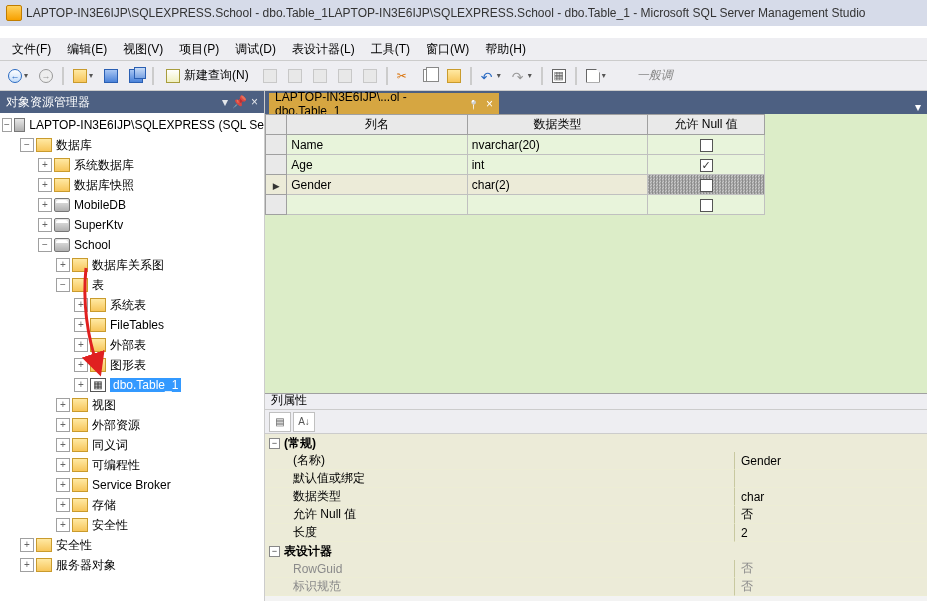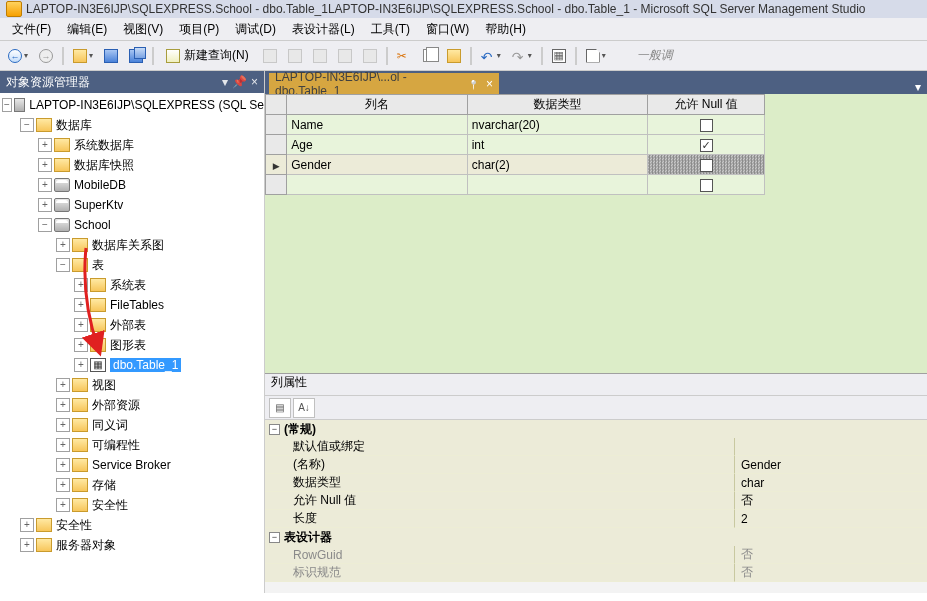--- a/index.html
+++ b/index.html
@@ -1,20 +1,20 @@
 <!DOCTYPE html>
 <html><head>
 <meta charset="utf-8">
 <style>
   * { box-sizing: border-box; margin:0; padding:0; font-family: "Microsoft YaHei", "Segoe UI", Tahoma, sans-serif; font-size:12px; }
   body { width:927px; height:601px; background:#fff; overflow:hidden; }
-  .titlebar { height:18px; background:#D6DBE9; display:flex; align-items:center; padding:0 6px; gap:4px; }
+  .titlebar { height:26px; background:#D6DBE9; display:flex; align-items:center; padding:0 6px; gap:4px; }
   .titlebar .icon-app { width:16px; height:16px; background:linear-gradient(#ffd25e,#f7a000); border:1px solid #c07d00; border-radius:2px; }
   .titlebar .title { color:#333; white-space:nowrap; overflow:hidden; }
-  .menubar { height:23px; background:#EEEEF2; display:flex; align-items:center; padding:0 4px; gap:0; border-bottom:1px solid #ccc; }
+  .menubar { height:23px; background:#EEEEF2; display:flex; align-items:center; padding:0 4px; gap:0; border-bottom:1px solid #ccc;margin-top:12px; }
   .menubar .mi { padding:3px 8px; cursor:default; }
   .toolbar { height:30px; background:#EEEEF2; display:flex; align-items:center; padding:0 4px; gap:3px; border-bottom:1px solid #ccc; }
   .tbtn { height:22px; min-width:22px; display:flex; align-items:center; justify-content:center; padding:0 3px; border:1px solid transparent; cursor:default; }
   .tbtn.sep { width:1px; min-width:1px; height:18px; background:#ccc; margin:0 2px; padding:0; }
   .tbtn.txt { padding:0 6px; gap:4px; }
   .dd::after { content:"▾"; font-size:8px; margin-left:2px; color:#555; }
   .ic { width:14px; height:14px; display:inline-block; }
   .ic-back{ border-radius:50%; border:1px solid #2a6ac2; background:linear-gradient(#fff,#c4ddfa);}
   .ic-back::before{content:"←";font-size:9px;color:#2a6ac2;display:block;text-align:center;line-height:12px;}
   .ic-fwd{ border-radius:50%; border:1px solid #999; background:#eee;}
@@ -57,37 +57,37 @@
   .nic-db{background:linear-gradient(#e8e8e8,#b0b0b0);border-radius:2px; border:1px solid #777;position:relative;}
   .nic-db::before{content:"";position:absolute;left:1px;top:1px;width:calc(100% - 2px);height:3px;background:#fff;border-radius:4px 4px 0 0;}
   .nic-server{background:linear-gradient(#e8e8e8,#b0b0b0);border:1px solid #777;}
   .nic-table{background:#fff;border:1px solid #555;}
   .nic-table::before{content:"▦";font-size:10px;color:#333;display:block;text-align:center;line-height:11px;}
   .tree .sel { background:#3399FF; color:#fff; padding:0 3px; }
   .arrow-ann { position:absolute; left:76px; top:150px; pointer-events:none; }
 
   .editor { flex:1; display:flex; flex-direction:column; background:#DCEDC8; overflow:hidden; }
   .tabstrip { height:23px; background:#4D6082; display:flex; align-items:flex-end; padding:2px 0 0 4px; gap:0; }
-  .tab { background:#D6A641; color:#404040; height:21px; display:flex; align-items:center; padding:0 6px; gap:6px; font-size:12px; max-width:230px; }
+  .tab { background:#D6A641; color:#000000; height:21px; display:flex; align-items:center; padding:0 6px; gap:6px; font-size:12px; max-width:230px; }
   .tab .close::before{content:"×";font-size:12px;color:#fff;cursor:default;}
   .tab .pin::before{content:"📍";font-size:9px;filter:grayscale(1) brightness(2);}
   .grid-wrap { background:#DCEDC8; padding:0; }
   table.designer { border-collapse:collapse; width:500px; background:#fff;padding-left:8px; }
   table.designer th{ background:#E9E9E9; border:1px solid #A0A0A0; height:20px; font-weight:normal; padding:0 4px;}
   table.designer td{ border:1px solid #C0C0C0; height:20px; padding:0 4px; background:#E8F4DB;}
   table.designer td.rowhdr{ width:20px; background:#E9E9E9; border:1px solid #A0A0A0; text-align:center;}
   table.designer tr.active td{ background:#ECEBD8; }
   table.designer tr.active td.rowhdr::before{ content:"▶"; font-size:9px; color:#333; }
   table.designer tr.activechk td.chkcell{ background:repeating-conic-gradient(#888 0% 25%, #ccc 0% 50%) 50% / 3px 3px; }
   .chk{ width:13px;height:13px;border:1px solid #555;background:#fff;display:inline-block;vertical-align:middle;}
   .chk.on::before{content:"✓";font-size:11px;color:#333;display:block;text-align:center;line-height:11px;}
 
   .grid-spacer { flex:1; background:#DCEDC8; }
   .props { border-top:1px solid #A0A0A0; background:#F3F3F3; display:flex; flex-direction:column; height:220px; }
-  .props .phead{ background:#EEEEF2; height:22px; display:flex; align-items:flex-start; padding:0 6px; border-bottom:1px solid #ccc;}
+  .props .phead{ background:#EEEEF2; height:16px; display:flex; align-items:flex-end; padding:0 6px; border-bottom:1px solid #ccc;}
   .props .ptool{ height:24px; background:#EEEEF2; display:flex; align-items:center; padding:0 4px; gap:2px; border-bottom:1px solid #ccc;}
   .ptb{width:22px;height:20px;border:1px solid #C0C0C0;background:#fff;display:flex;align-items:center;justify-content:center;font-size:10px;color:#555;}
   .ptb.blank{border:1px solid transparent;background:transparent;}
   .pgrid{ flex:1; overflow:hidden; }
   .pgrid .cat{ display:flex; align-items:center; height:18px; background:#ECEBD8; padding-left:4px; gap:4px;}
   .pgrid .cat .cexp{width:11px;height:11px;border:1px solid #888;background:#fff;font-size:9px;text-align:center;line-height:9px;color:#333;}
   .pgrid .cat b{font-weight:bold;}
   .prow{display:flex;height:18px;}
   .prow .pname{width:470px;padding-left:28px;background:#ECEBD8;border-right:1px solid #C8C8A0;border-bottom:1px solid #EDEDD5;display:flex;align-items:center;}
   .prow .pname.dim{color:#8a8a8a;}
@@ -430,26 +430,26 @@
         <div class="ptb">▤</div>
         <div class="ptb">A↓</div>
         <div class="ptb blank"></div>
       </div>
       <div class="pgrid">
         <div class="cat">
             <span class="cexp">−</span>
             <b>(常规)</b>
           </div>
         <div class="prow">
+            <div class="pname">(名称)</div>
+            <div class="pval">Gender</div>
+          </div>
+        <div class="prow">
             <div class="pname">默认值或绑定</div>
             <div class="pval"></div>
-          </div>
-        <div class="prow">
-            <div class="pname">(名称)</div>
-            <div class="pval">Gender</div>
           </div>
         <div class="prow">
             <div class="pname">数据类型</div>
             <div class="pval">char</div>
           </div>
         <div class="prow">
             <div class="pname">允许 Null 值</div>
             <div class="pval">否</div>
           </div>
         <div class="prow">

